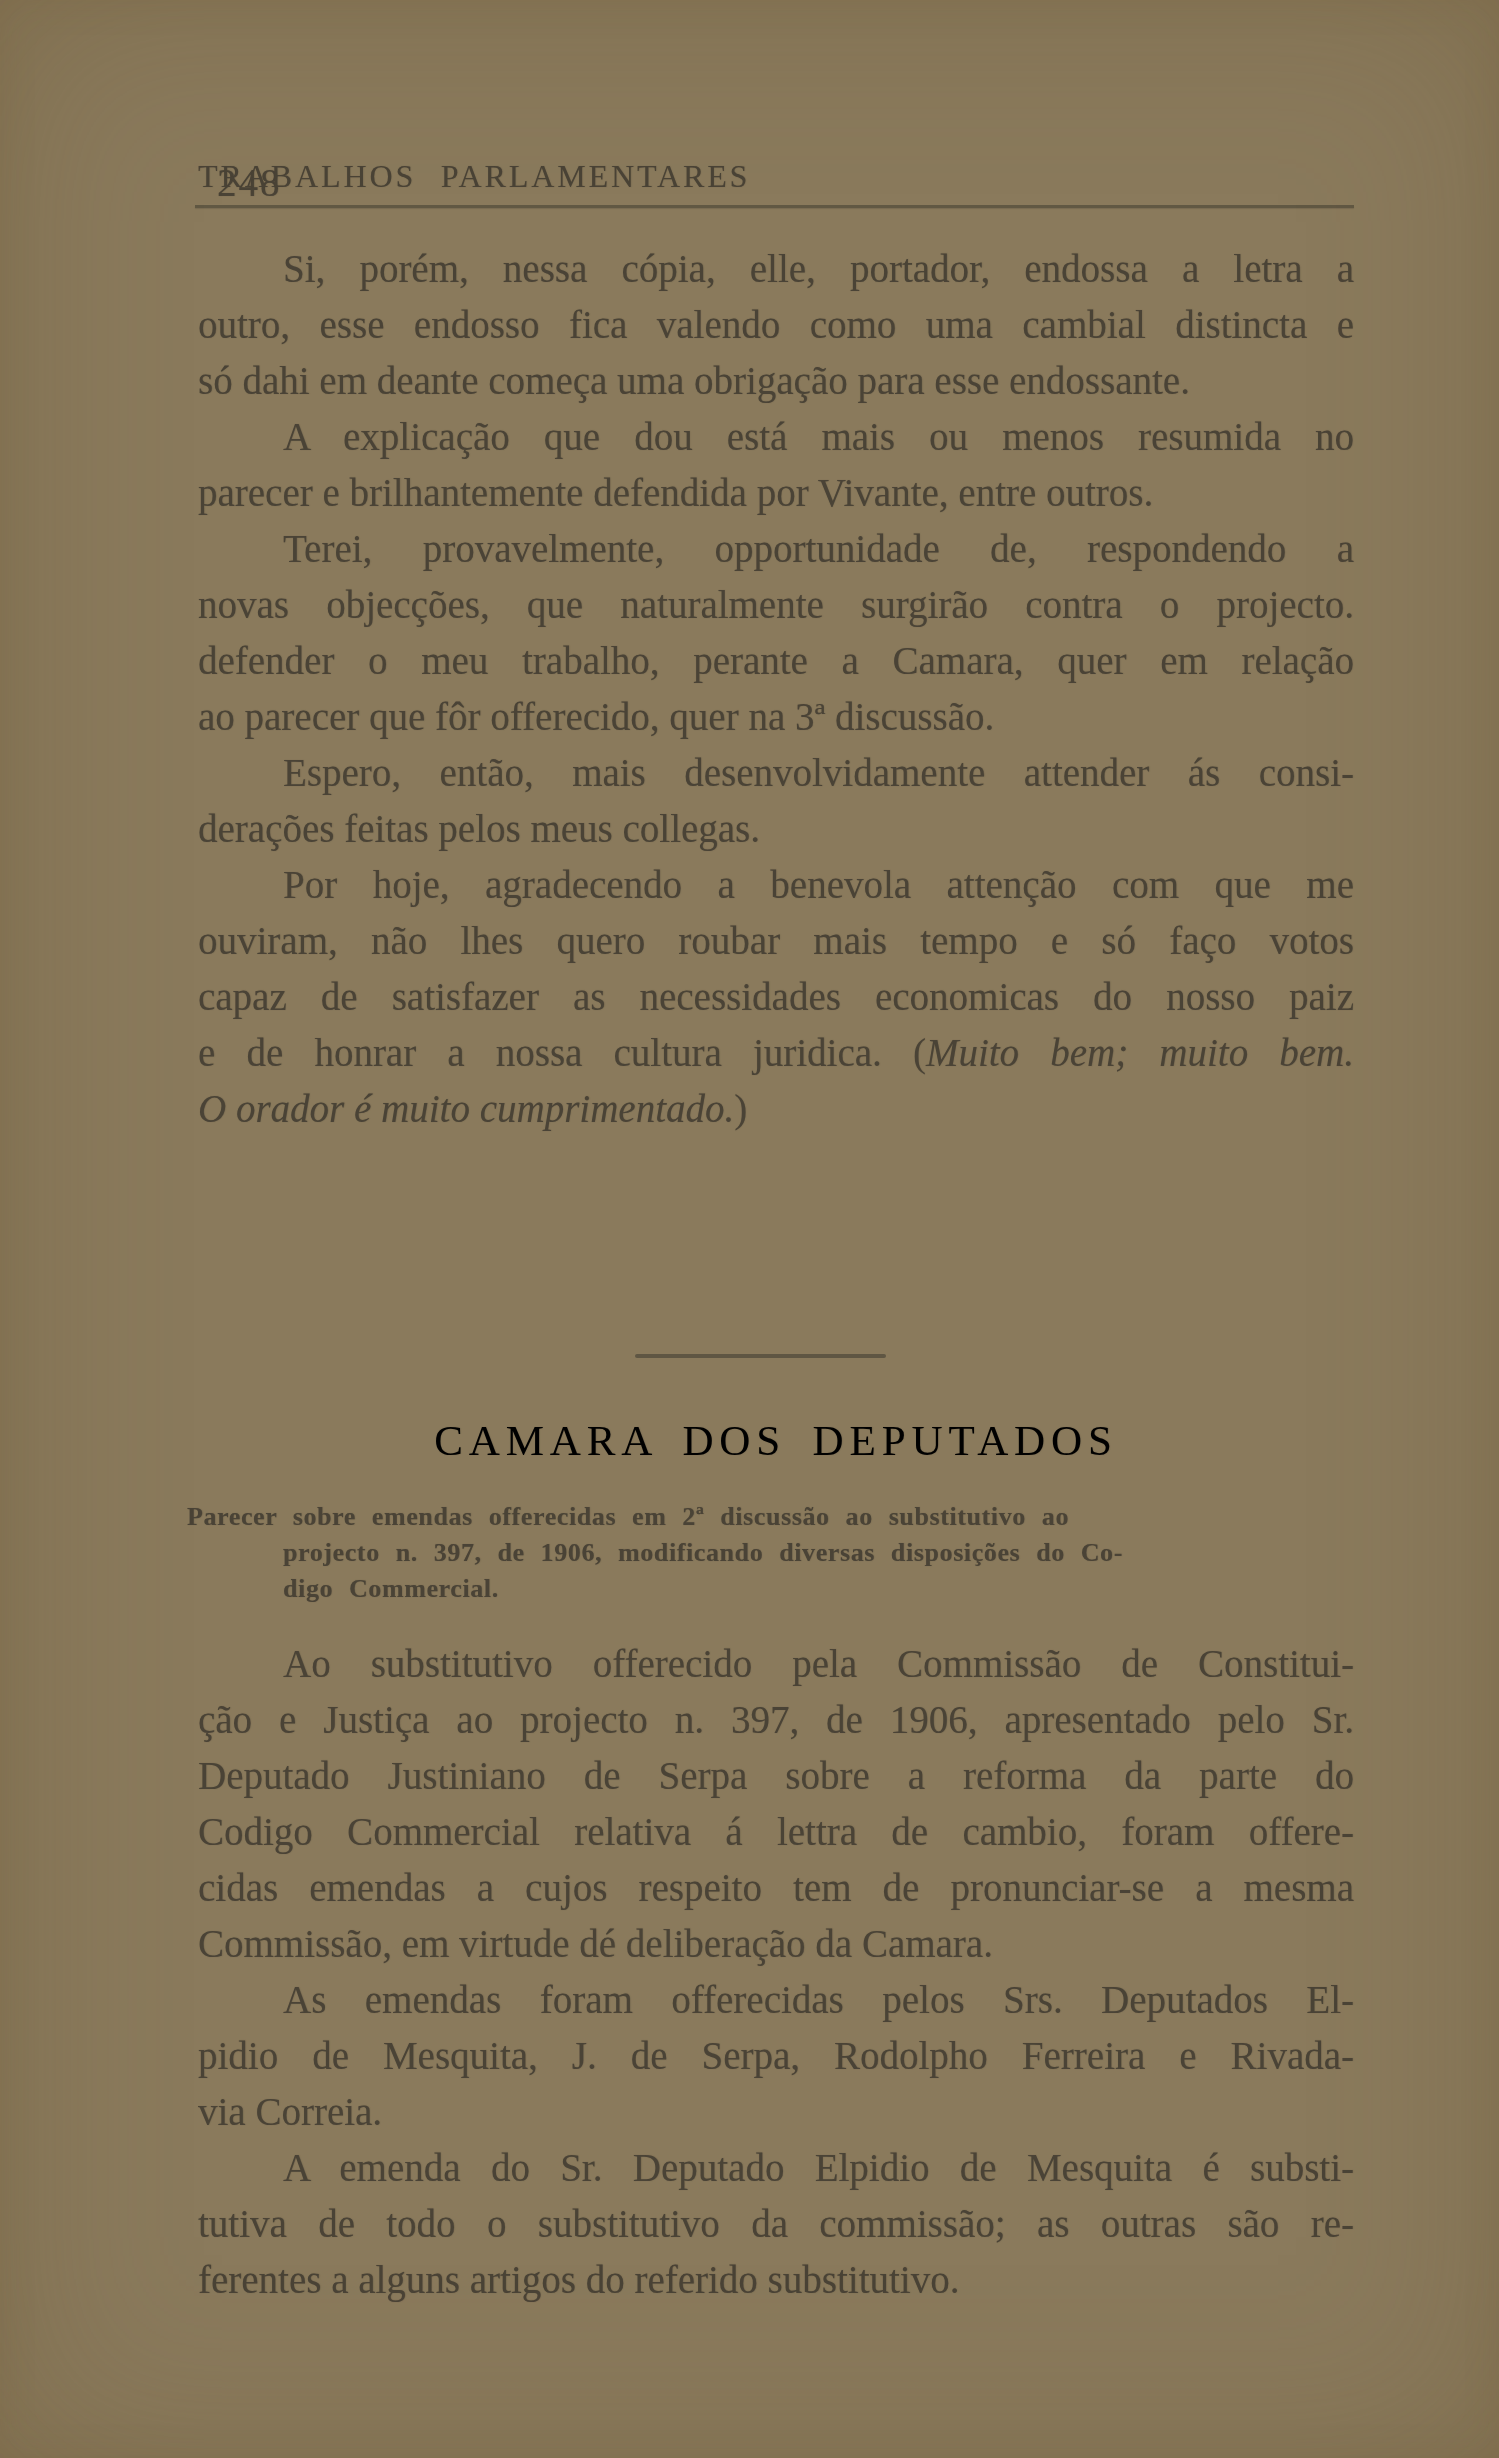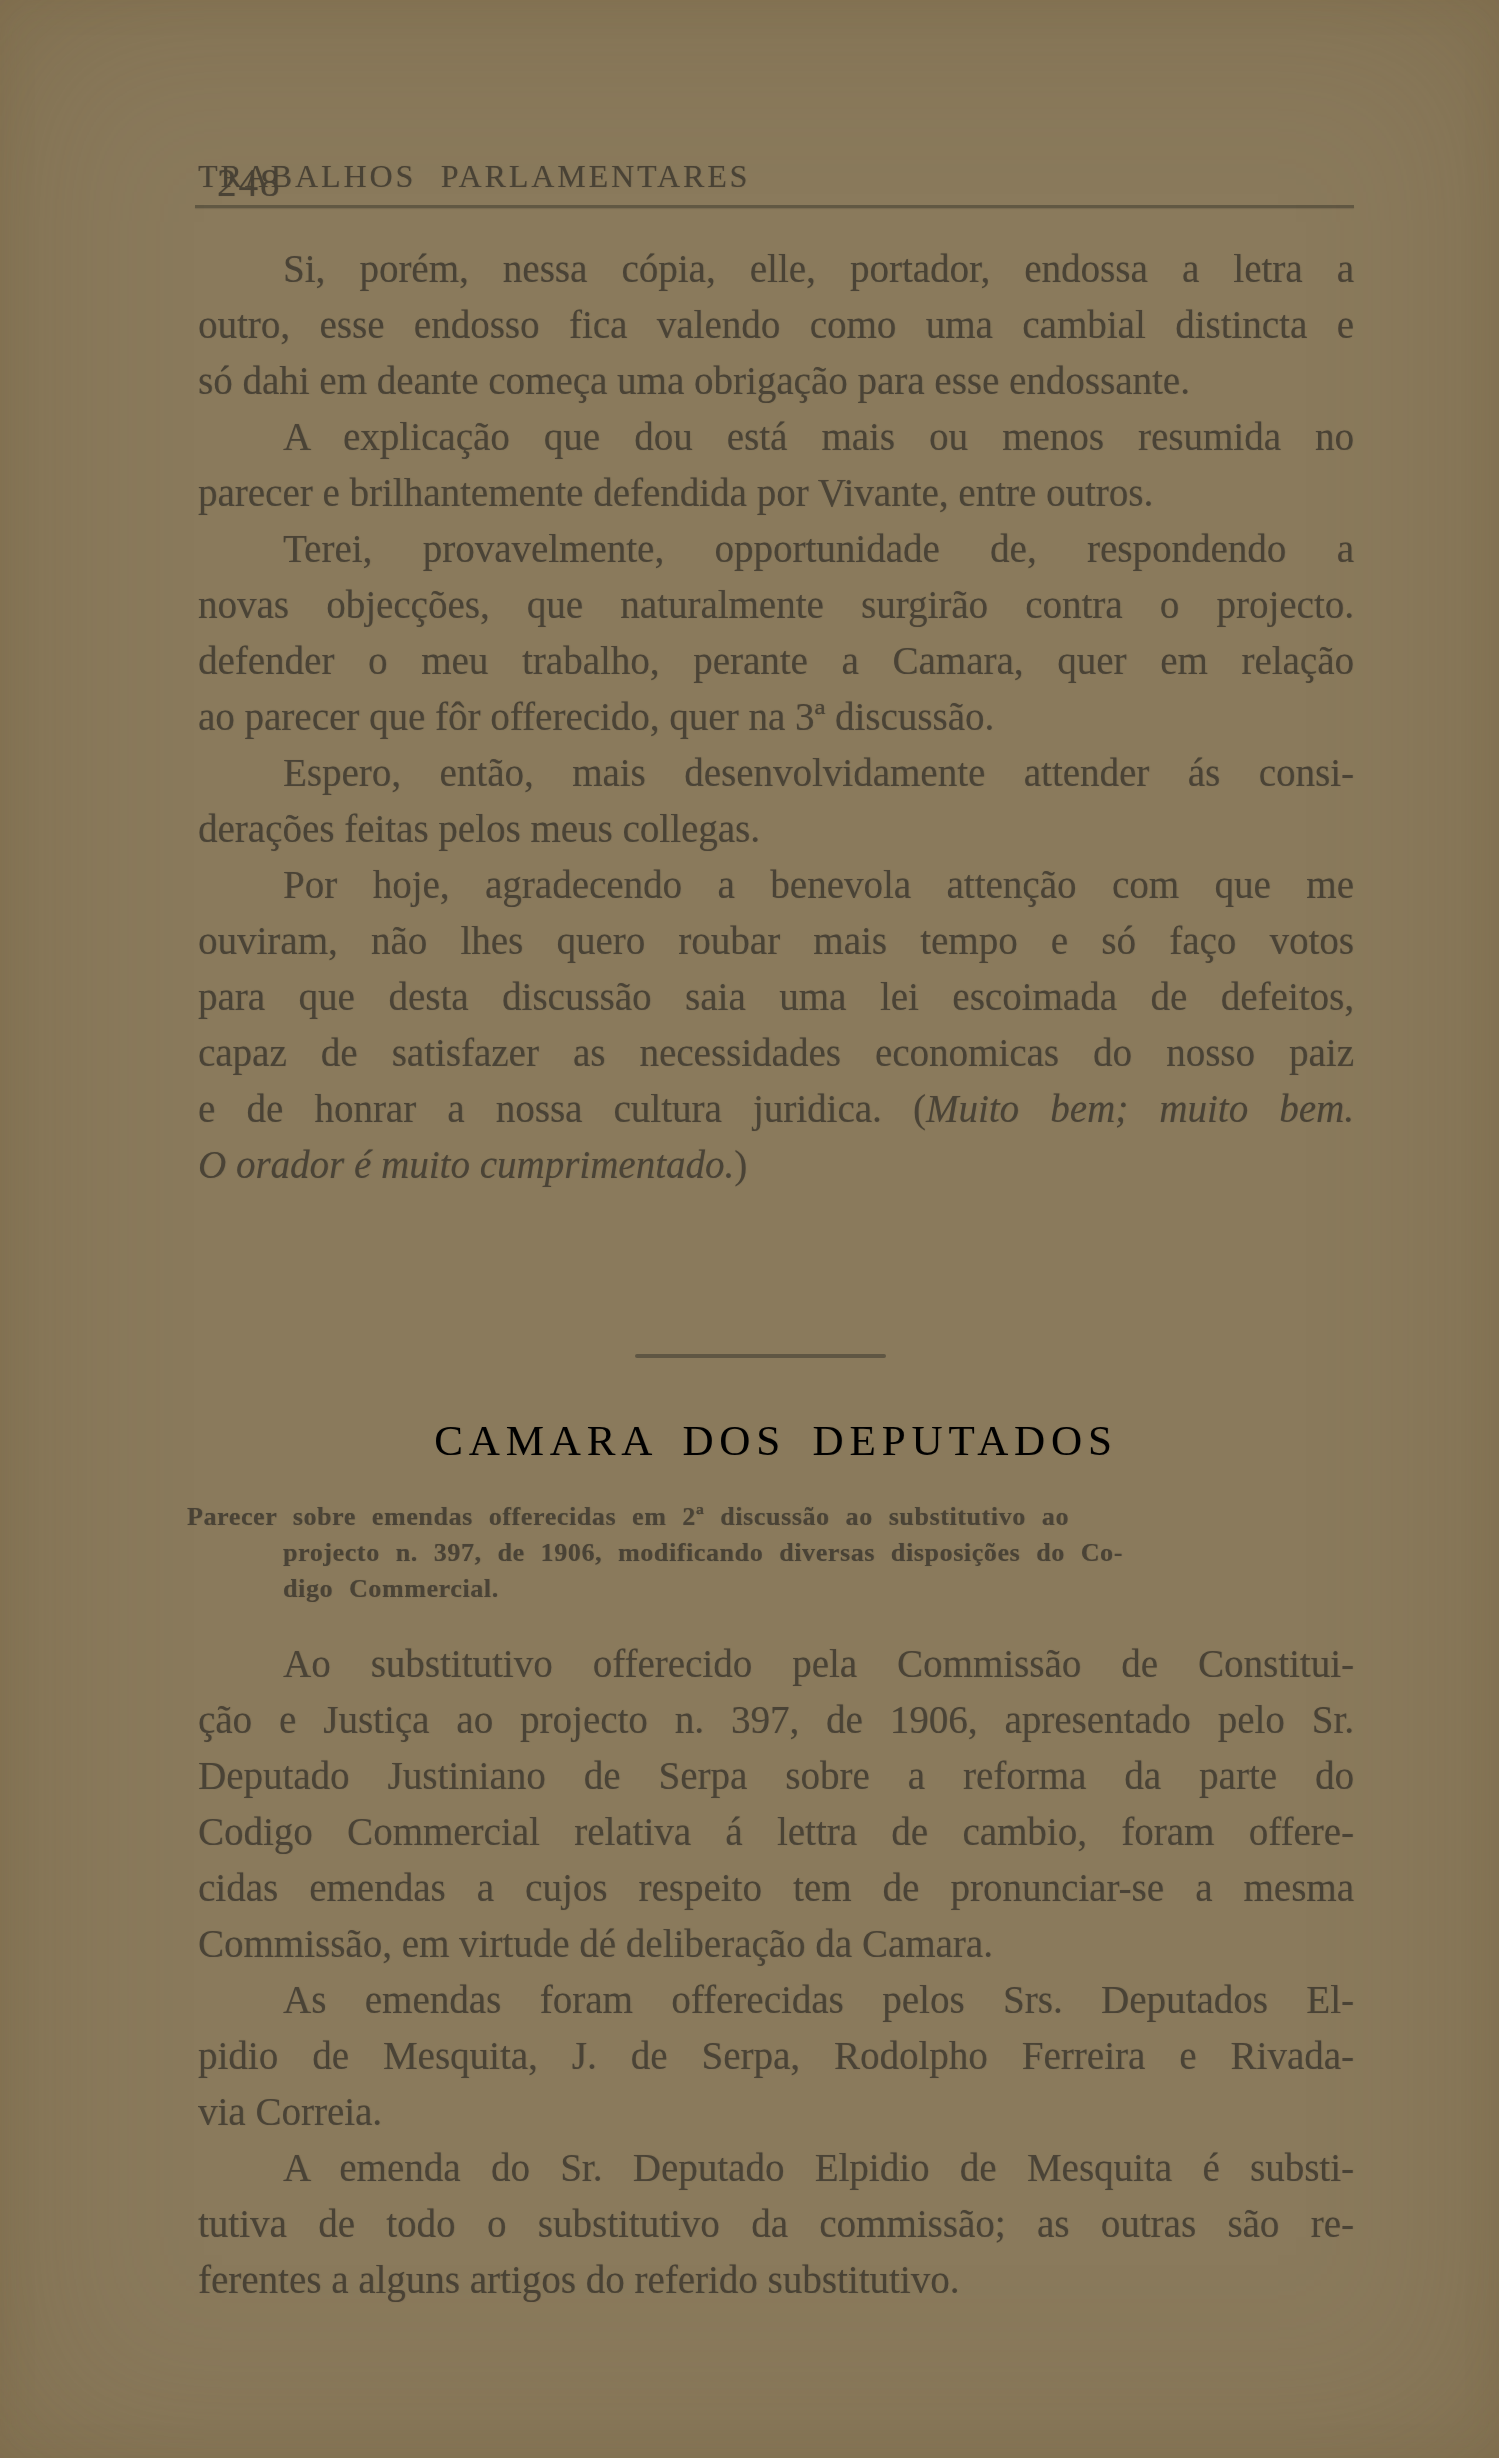--- a/index.html
+++ b/index.html
@@ -96,21 +96,20 @@
         <div class="line">defender o meu trabalho, perante a Camara, quer em relação</div>
         <div class="line last">ao parecer que fôr offerecido, quer na 3ª discussão.</div>
       </div>
       <div class="para">
         <div class="line first">Espero, então, mais desenvolvidamente attender ás consi-</div>
         <div class="line last">derações feitas pelos meus collegas.</div>
       </div>
       <div class="para">
         <div class="line first">Por hoje, agradecendo a benevola attenção com que me</div>
         <div class="line">ouviram, não lhes quero roubar mais tempo e só faço votos</div>
-        <div class="line">para que desta discussão saia uma lei escoimada de defeitos,</div>
         <div class="line">capaz de satisfazer as necessidades economicas do nosso paiz</div>
         <div class="line"><span>e de honrar a nossa cultura juridica. (</span><span class="it">Muito bem; muito bem.</span></div>
         <div class="line last"><span class="it">O orador é muito cumprimentado.</span><span>)</span></div>
       </div>
     </div>
 
   <div class="section-divider"></div>
 
   <div class="chamber-heading ink">CAMARA DOS DEPUTADOS</div>
 

